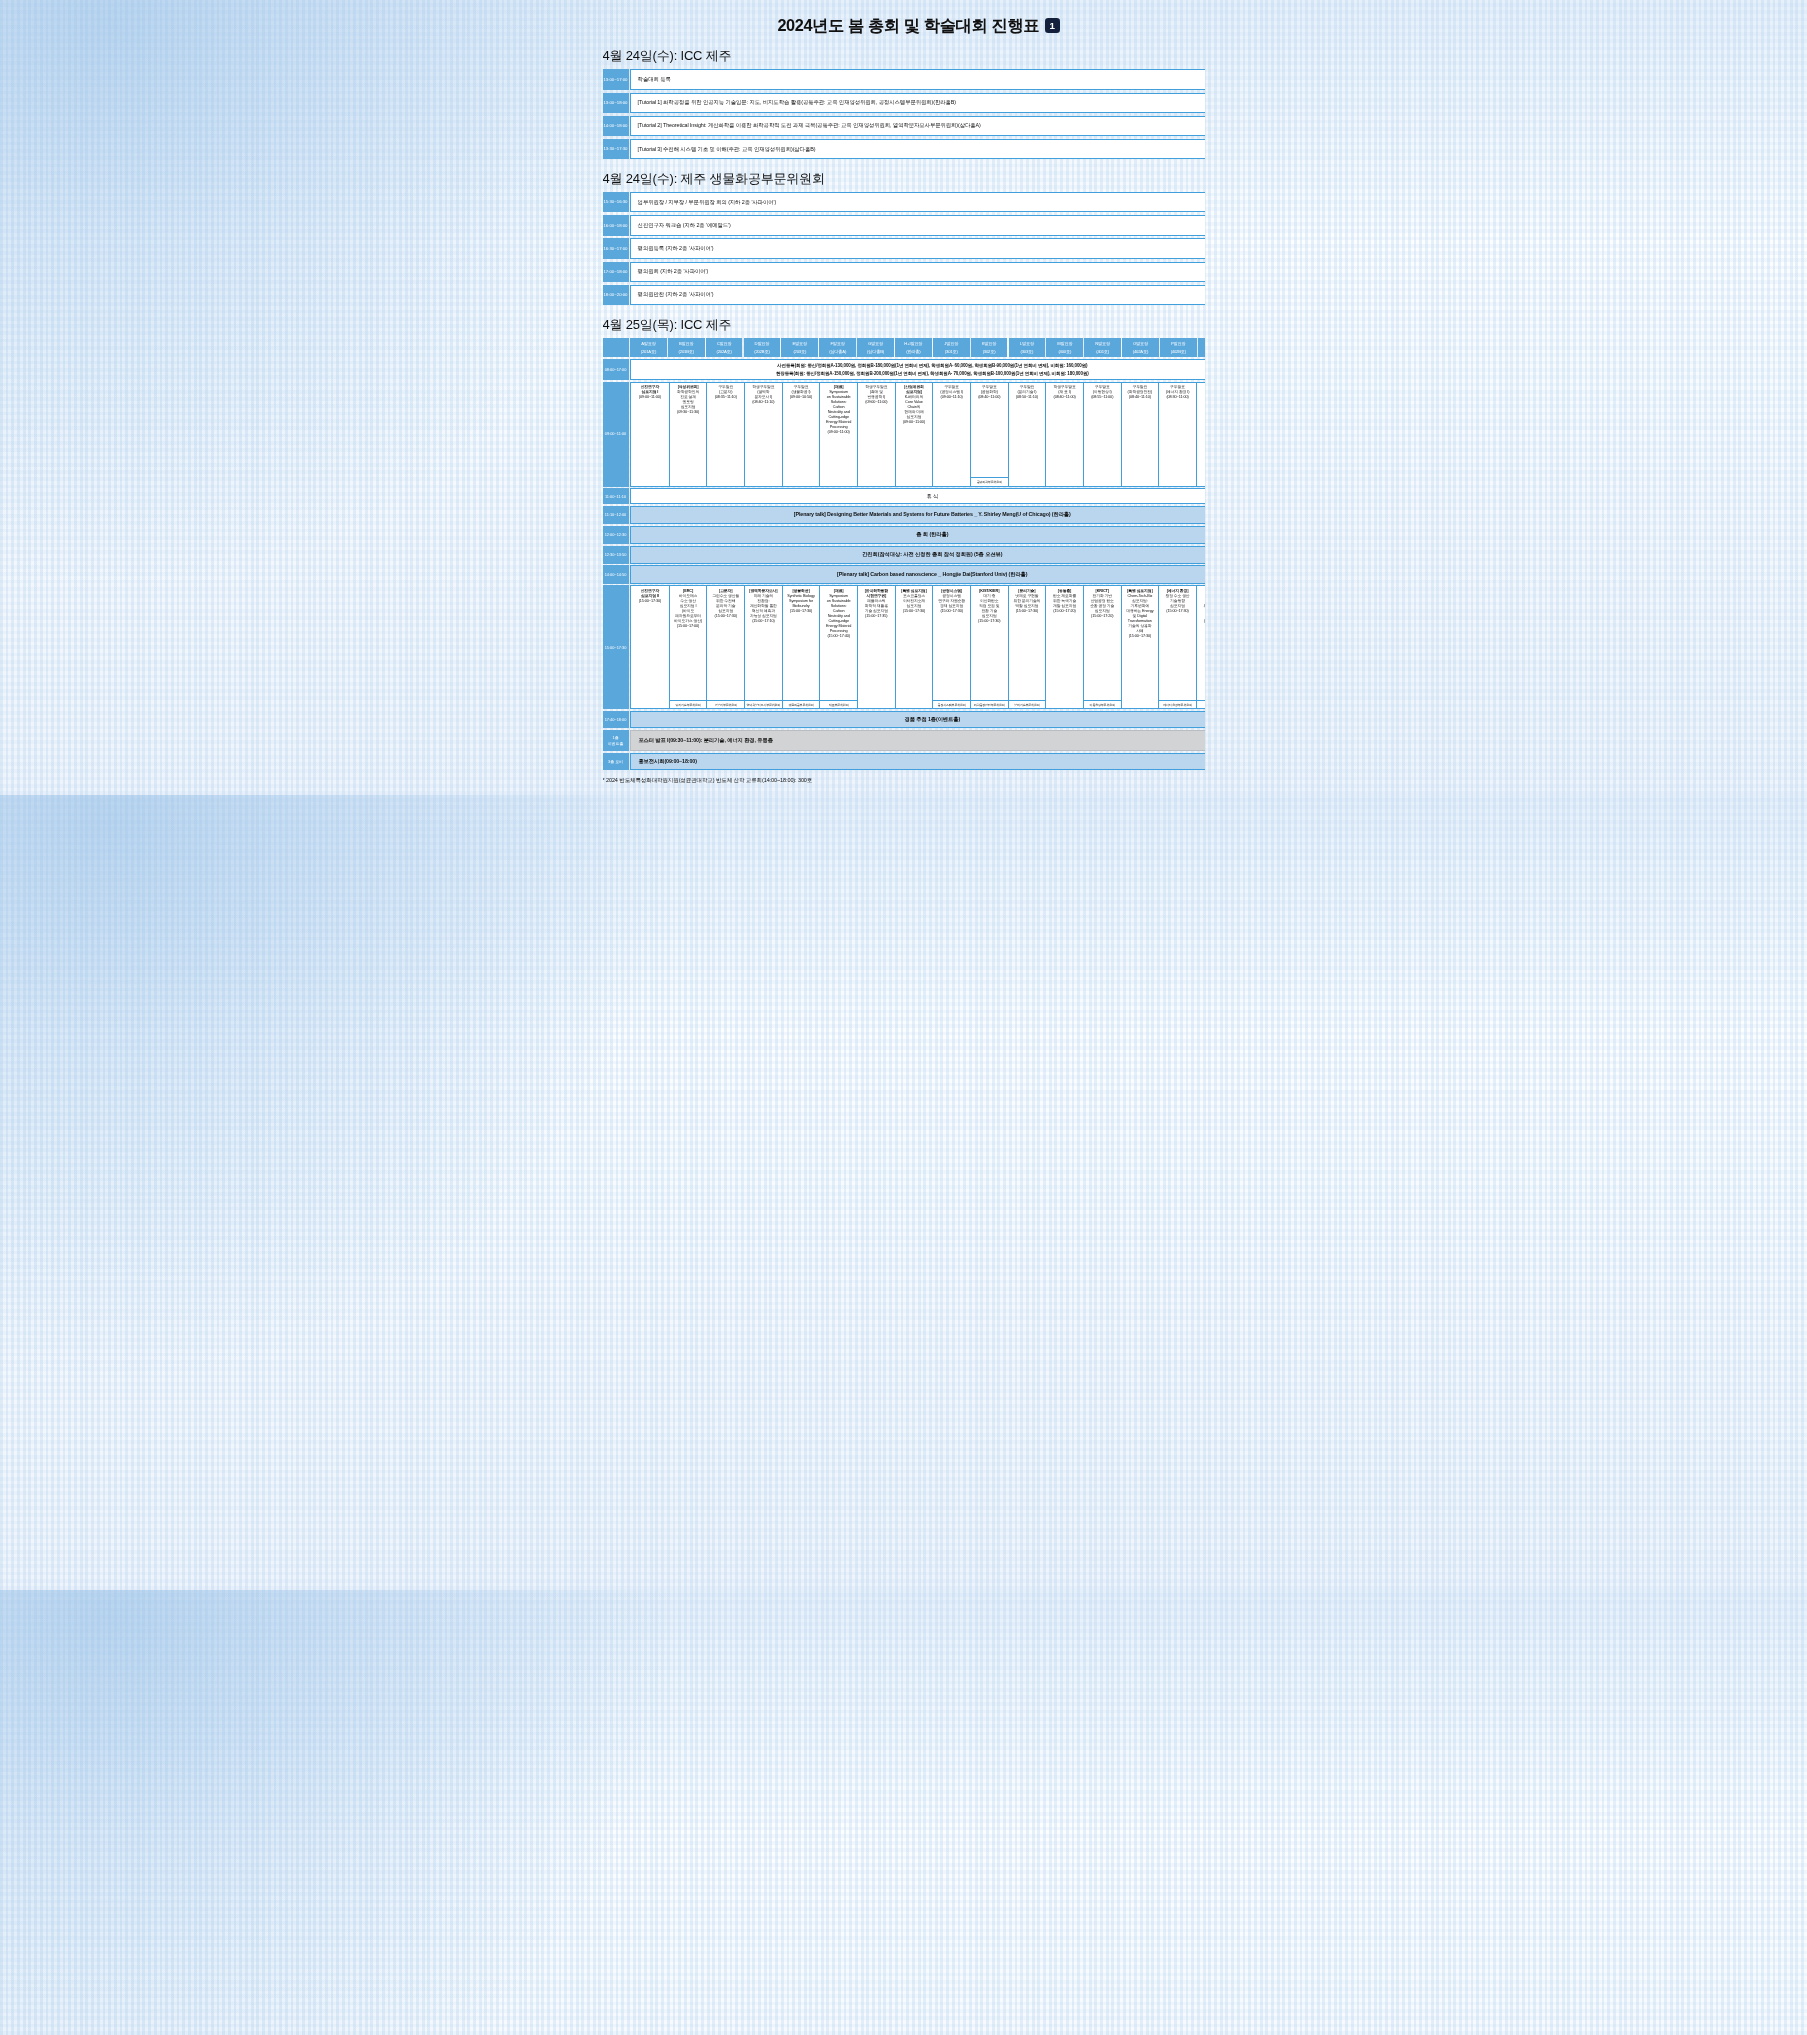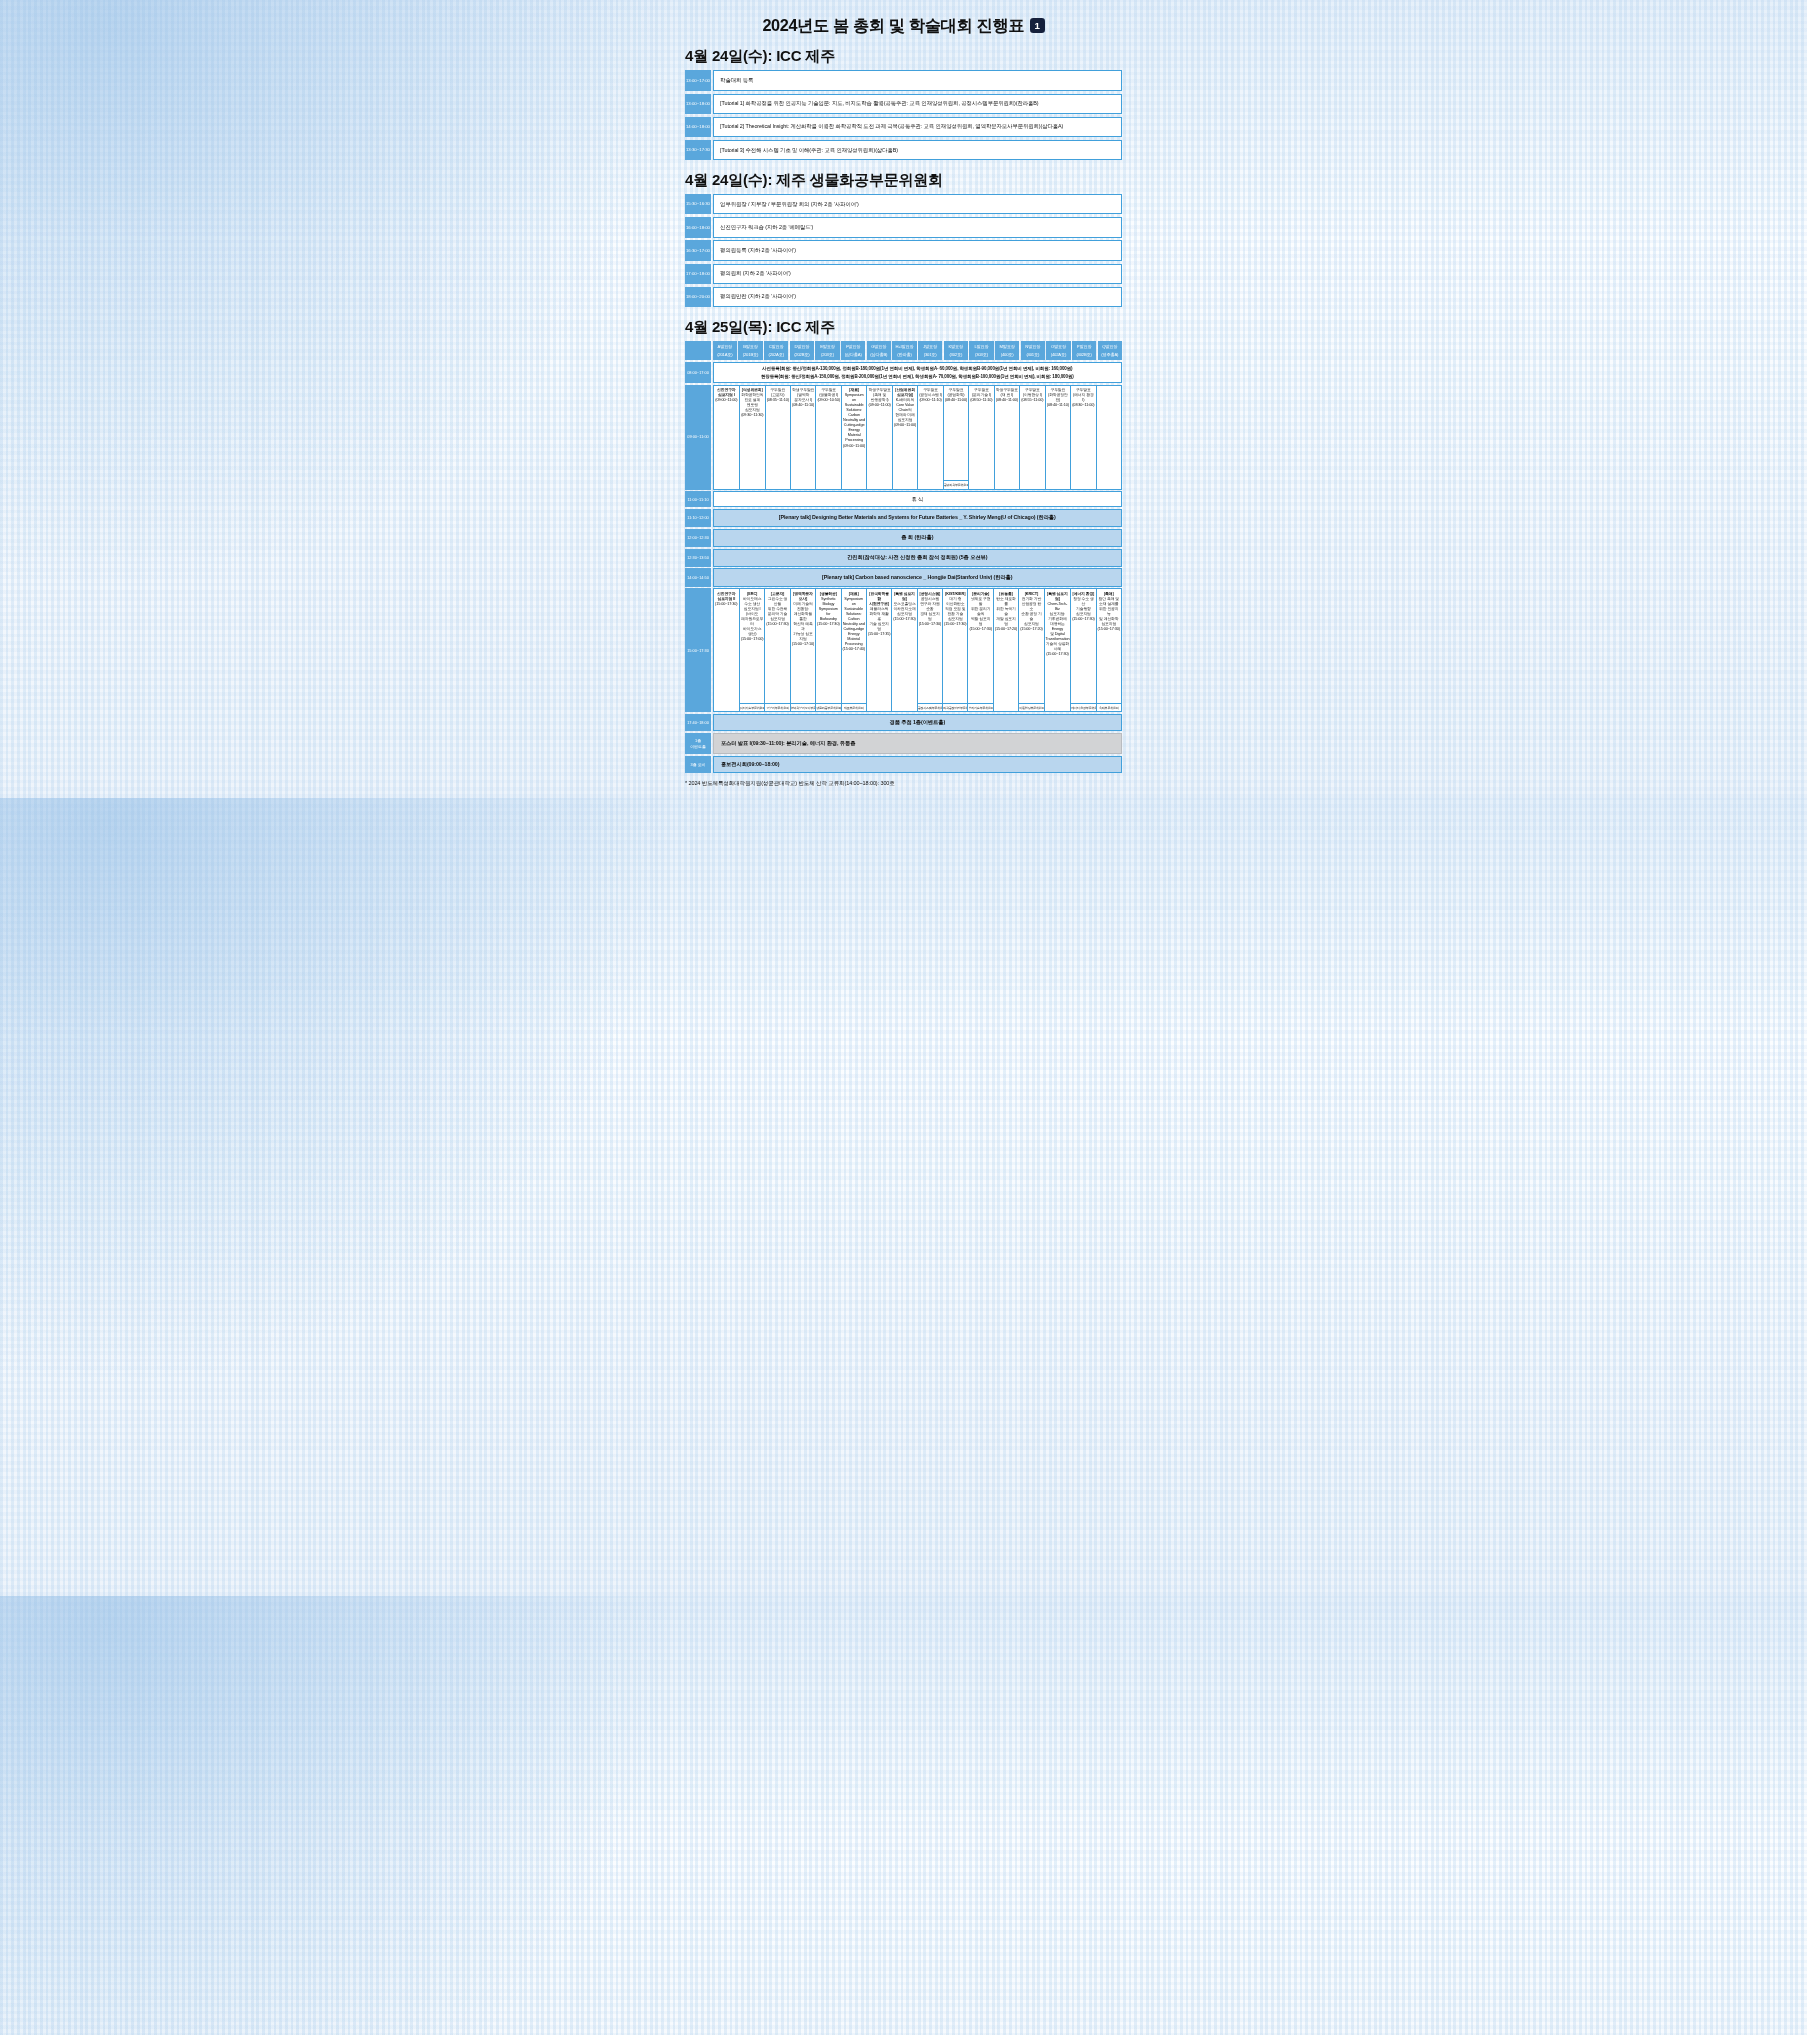--- a/index.html
+++ b/index.html
@@ -14,28 +14,28 @@
     width:602px; min-height:768px; margin:0 auto;
     font-family:"Liberation Sans","DejaVu Sans",sans-serif;
     color:var(--ink);
     background-color:#f5f9fd;
     background-image:
       radial-gradient(circle at 6% 3%, rgba(140,185,228,.5), rgba(140,185,228,0) 30%),
       repeating-linear-gradient(90deg, rgba(170,205,235,.28) 0 2.8px, rgba(255,255,255,0) 2.8px 5.7px),
       repeating-linear-gradient(0deg, rgba(190,215,240,.16) 0 3.7px, rgba(255,255,255,0) 3.7px 7.3px),
       linear-gradient(180deg,#e6f0fa 0%,#fbfdff 30%,#eef4fb 100%);
   }
-  .wrap{width:437px; margin:0 auto; padding-top:9px; padding-bottom:11.4px;}
+  .wrap{width:632px; margin:0 auto; padding-top:9px; padding-bottom:11.4px;}
   
   .title-row{display:flex; align-items:center; justify-content:center; gap:5.7px; margin:5.7px 0 4.1px;}
   .title-row h1{font-size:16.3px; font-weight:bold; margin:0; letter-spacing:-0.4px;}
   .badge{width:14.7px;height:14.7px;border-radius:3.3px;background:#15203c;color:#fff;
     display:flex;align-items:center;justify-content:center;font-size:9.8px;font-weight:bold;}
   
-  .sec-head{font-size:15px;font-weight:bold;margin:10.6px 0 4.1px 0;letter-spacing:-0.2px;}
+  .sec-head{font-size:13px;font-weight:normal;margin:10.6px 0 4.1px 0;letter-spacing:-0.2px;}
   
   .srow{display:flex;margin-bottom:2.8px;min-height:20.4px;}
   .tcell{flex:0 0 26px;background:var(--blue-fill);color:#fff;display:flex;align-items:center;
     justify-content:center;font-size:4.3px;text-align:center;white-space:pre-line;line-height:1.3;}
   .ccell{flex:1;margin-left:1.6px;border:1.2px solid var(--blue-border);background:#fff;
     display:flex;align-items:center;padding:0 6.5px;font-size:5.4px;letter-spacing:-0.1px;}
   
   .bt-header{display:flex;margin-bottom:1.6px;}
   .bt-corner{flex:0 0 26px;background:var(--blue-fill);margin-right:1.6px;}
   .bt-cols{flex:1;display:grid;grid-template-columns:repeat(16,1fr);gap:1.2px;}

